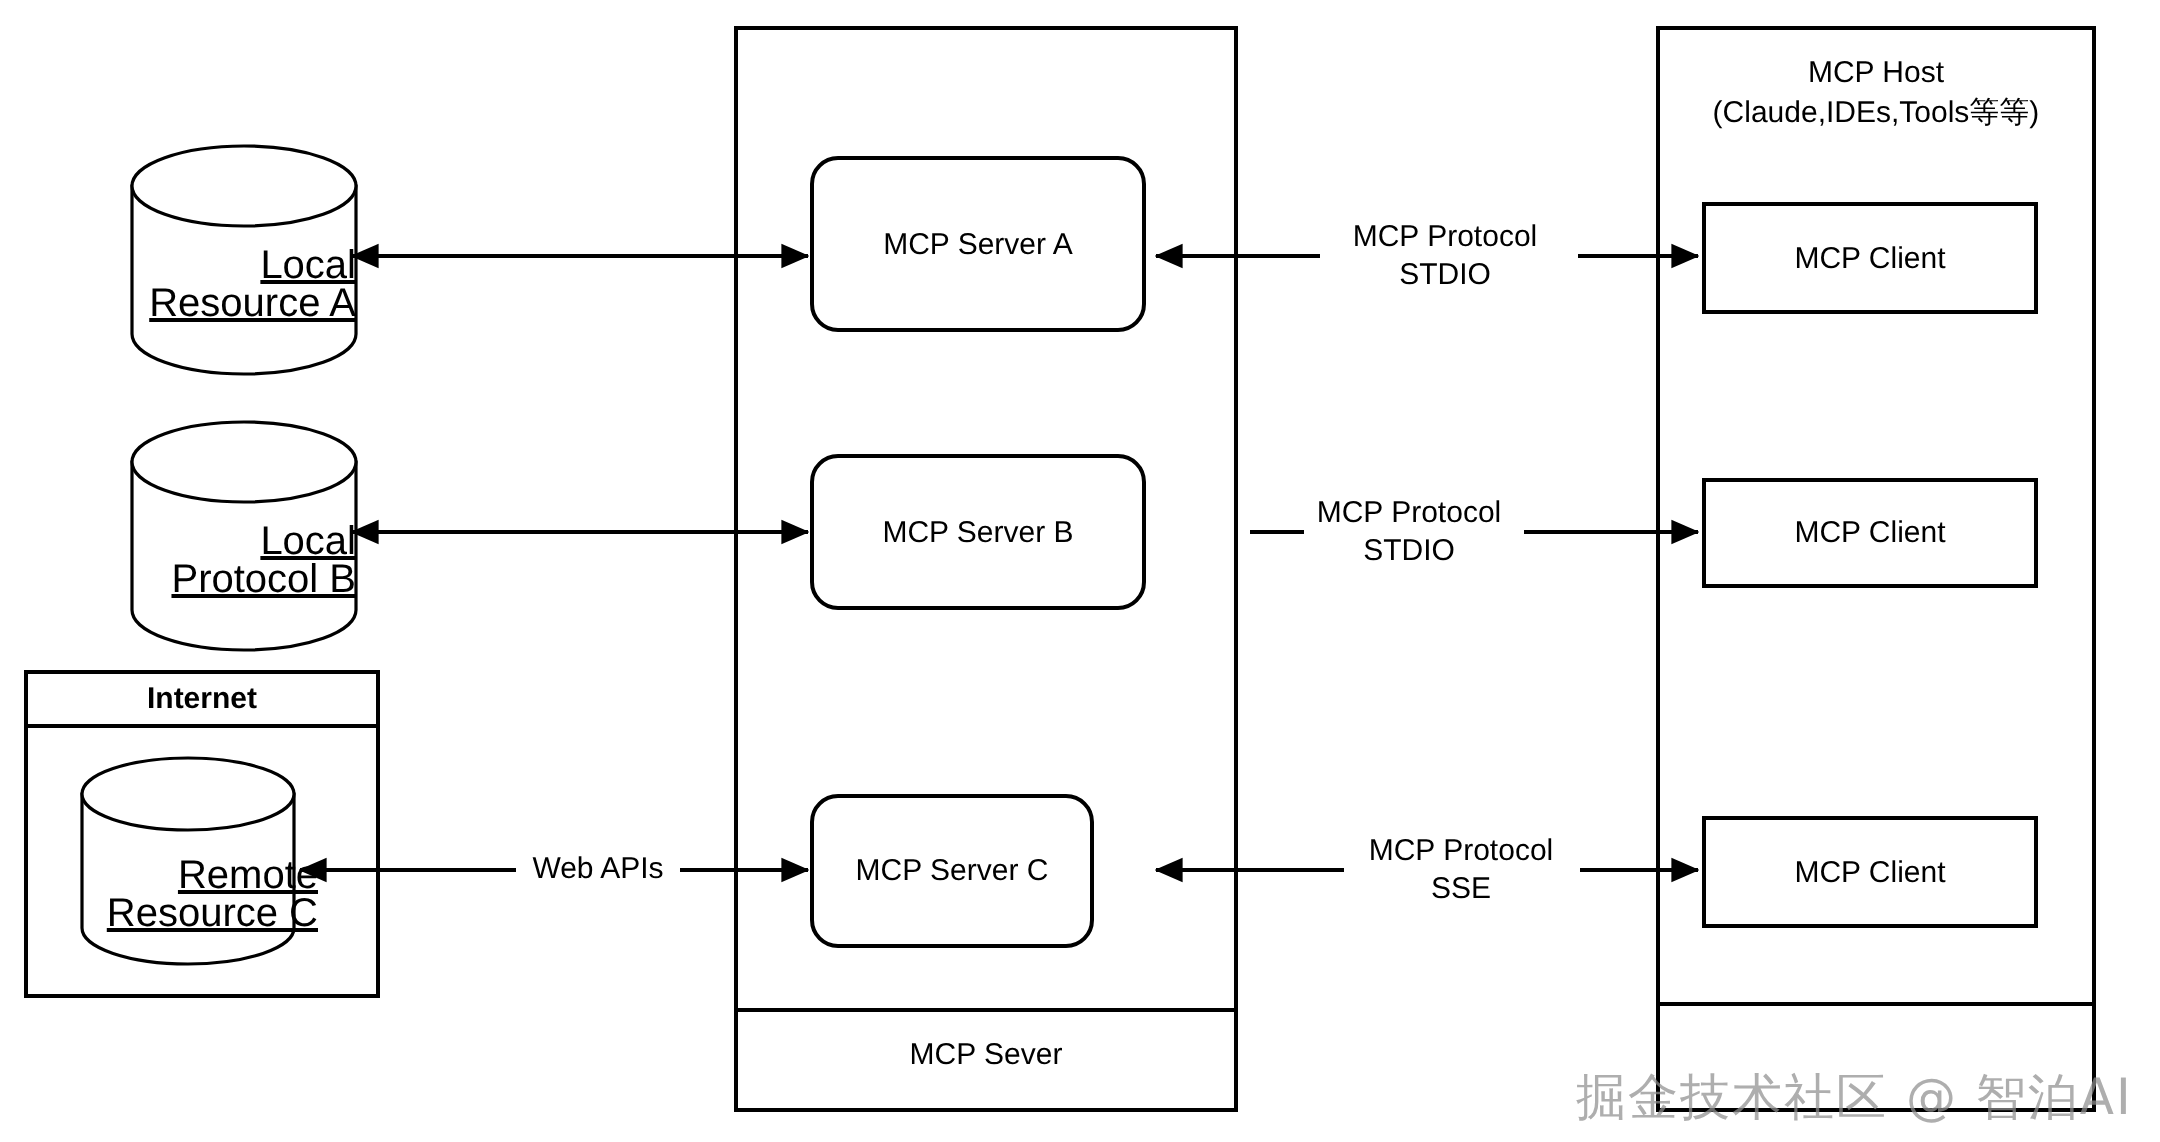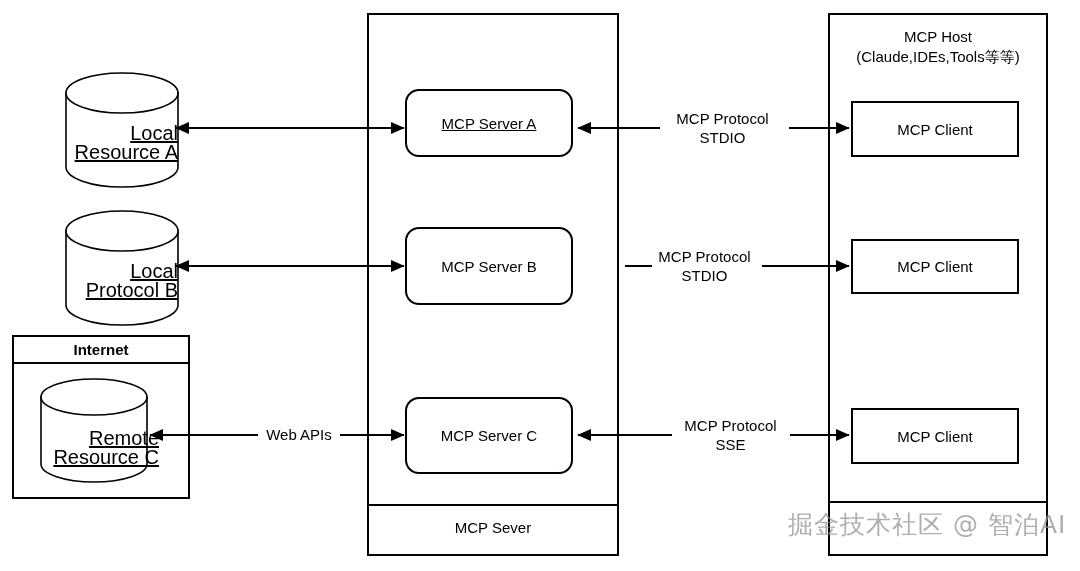--- a/index.html
+++ b/index.html
@@ -69,21 +69,21 @@
     font-size: 20px;
     line-height: 1.25;
     white-space: pre;
     text-decoration: underline;
   }
 
   
   #watermark {
     position: absolute;
     left: 788px;
-    top: 508px;
+    top: 532px;
     font-size: 25px;
     letter-spacing: 1px;
     color: #8f8f8f;
     opacity: .72;
     font-family: "DejaVu Sans", sans-serif;
     white-space: pre;
     pointer-events: none;
   }
 </style>
 </head>
@@ -170,29 +170,29 @@
     <div class="cyl-label" style="top:67px;">Protocol B</div>
   </div>
 
   <div class="cylinder" style="left:41px; top:379px; width:106px; height:104px;padding-left:12px;">
     <div class="cyl-label" style="top:47px;">Remote</div>
     <div class="cyl-label" style="top:66px;">Resource C</div>
   </div>
 
   <div class="txt bold" style="left:13px; top:341px; width:176px; font-size:15px;">Internet</div>
 
-  <div class="node-box rounded" style="left:405px; top:89px; width:168px; height:68px;text-decoration:underline;">
+  <div class="node-box rounded" style="left:405px; top:78px; width:168px; height:88px;">
     <span>MCP Server A</span>
   </div>
 
   <div class="node-box rounded" style="left:405px; top:227px; width:168px; height:78px;">
     <span>MCP Server B</span>
   </div>
 
-  <div class="node-box rounded" style="left:405px; top:397px; width:168px; height:77px;">
+  <div class="node-box rounded" style="left:405px; top:397px; width:142px; height:77px;">
     <span>MCP Server C</span>
   </div>
 
   <div class="txt" style="left:368px; top:519px; width:250px;">MCP Sever</div>
 
   <div class="txt" style="left:829px; top:28px; width:218px;text-align:center;">MCP Host</div>
   <div class="txt" style="left:819px; top:48px; width:238px;">(Claude,IDEs,Tools等等)</div>
 
   <div class="node-box" style="left:851px; top:101px; width:168px; height:56px;">
     <span>MCP Client</span>

